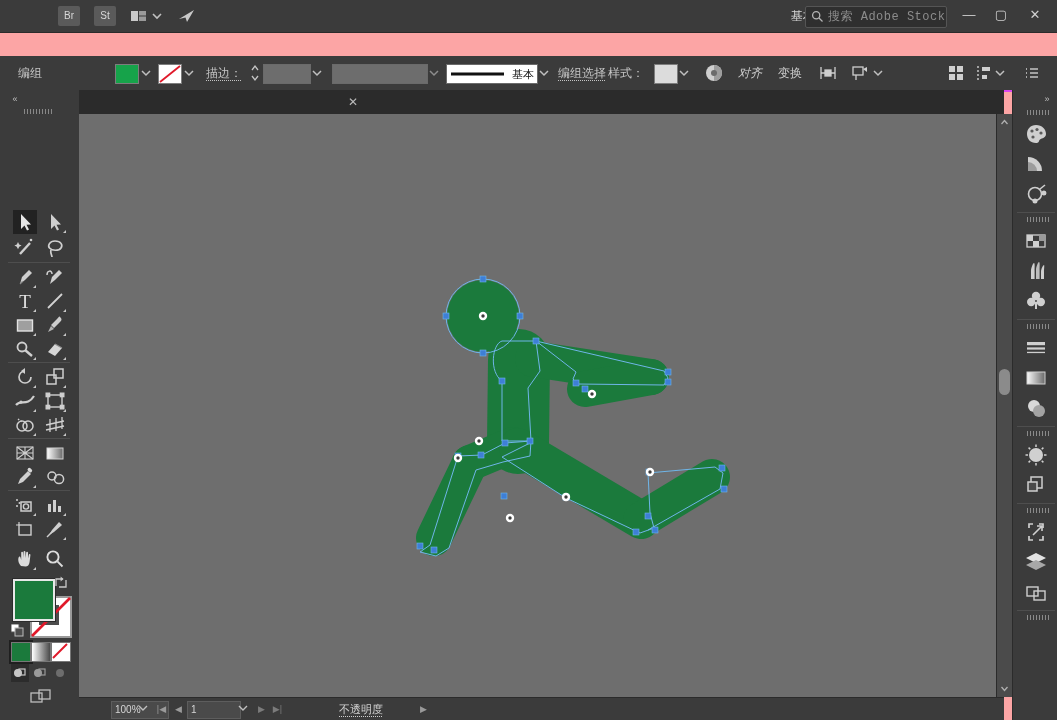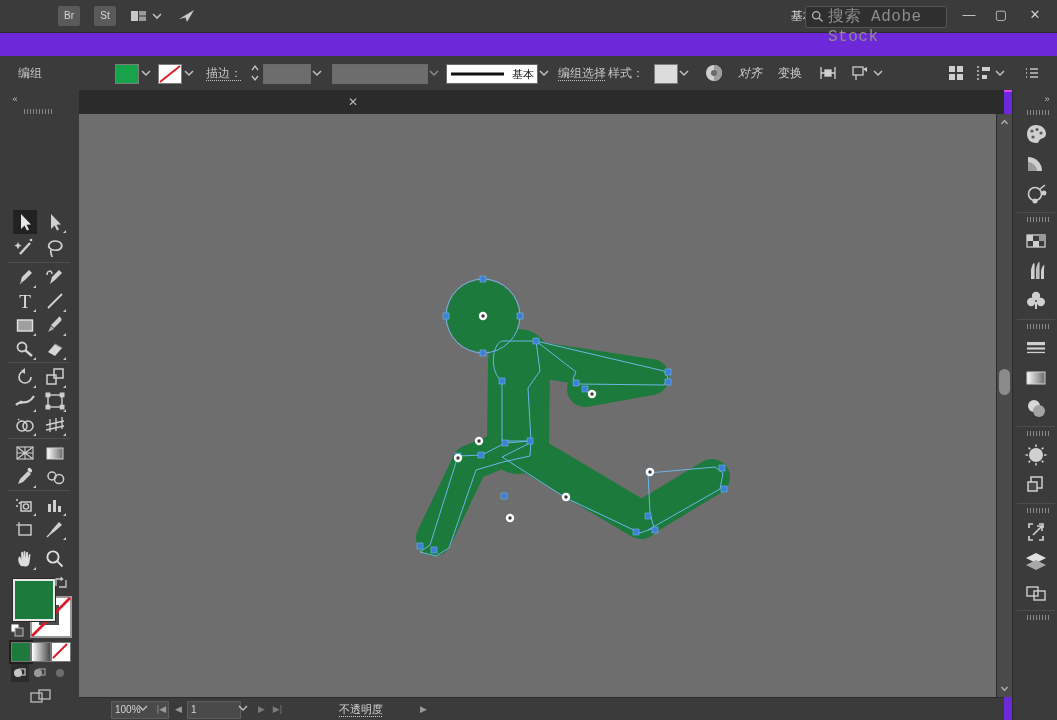--- a/index.html
+++ b/index.html
@@ -1,39 +1,39 @@
 <!DOCTYPE html>
 <html><head>
 <meta charset="utf-8">
 <style>
   html,body{margin:0;padding:0;background:#323232;}
   body{width:1057px;height:720px;overflow:hidden;
        font-family:"Liberation Sans","DejaVu Sans",sans-serif;
        font-size:12px;color:#c8c8c8;-webkit-font-smoothing:antialiased;}
-  .app{position:relative;width:1057px;height:720px;background:#6d28d9;}
+  .app{position:relative;width:1057px;height:720px;background:#fca5a5;}
 
   
   .titlebar{position:absolute;left:0;top:0;width:1057px;height:32px;background:#3b3b3b;
             border-bottom:1px solid #2b2b2b;}
   .ai-logo{position:absolute;left:10px;top:4px;width:26px;height:24px;color:#ff9a3c;
            font-size:19px;font-weight:bold;font-style:italic;line-height:24px;text-align:center;
            letter-spacing:-1px;}
   .tb-btn{position:absolute;top:6px;height:20px;background:#5a5a5a;border-radius:2px;
           color:#d8d8d8;font-size:10px;text-align:center;line-height:20px;cursor:pointer;}
   .tb-icon{position:absolute;top:6px;height:20px;width:22px;cursor:pointer;}
   .chev{display:inline-block;width:0;height:0;border-left:4px solid transparent;
         border-right:4px solid transparent;border-top:4px solid #c0c0c0;}
   .ws-sel{position:absolute;right:193px;top:5px;height:22px;padding:0 6px;line-height:22px;
           font-size:12px;color:#d5d5d5;cursor:pointer;}
   .ws-divider{position:absolute;right:185px;top:6px;width:1px;height:20px;background:#555;}
   .searchbox{position:absolute;right:110px;top:6px;width:140px;height:20px;background:#2f2f2f;
              border:1px solid #555;border-radius:2px;cursor:text;}
   .searchbox .mag{position:absolute;left:5px;top:3px;width:13px;height:13px;}
-  .searchbox .ph{position:absolute;left:22px;top:0;line-height:20px;font-size:16px;color:#8c8c8c;
-                 font-family:"Liberation Mono","DejaVu Sans Mono",monospace;letter-spacing:.5px;}
+  .searchbox .ph{position:absolute;left:22px;top:0;line-height:20px;font-size:12px;color:#8c8c8c;
+                 font-family:"Liberation Mono","DejaVu Sans Mono",monospace;letter-spacing:.5px;text-align:center;}
   .wbtn{position:absolute;top:2px;width:28px;height:26px;cursor:pointer;color:#d0d0d0;
         font-size:13px;text-align:center;line-height:26px;}
 
   
   .menubar{position:absolute;left:0;top:32px;width:1057px;height:24px;background:#3b3b3b;
            border-bottom:1px solid #2b2b2b;}
   .menu-item{position:absolute;top:0;height:24px;line-height:24px;padding:0 7px;font-size:12px;
              color:#ccc;cursor:pointer;white-space:nowrap;}
 
   

